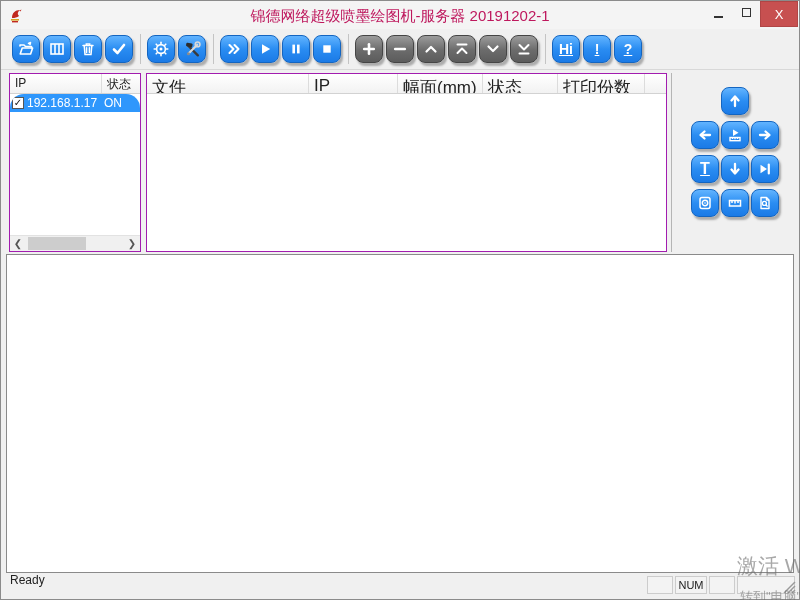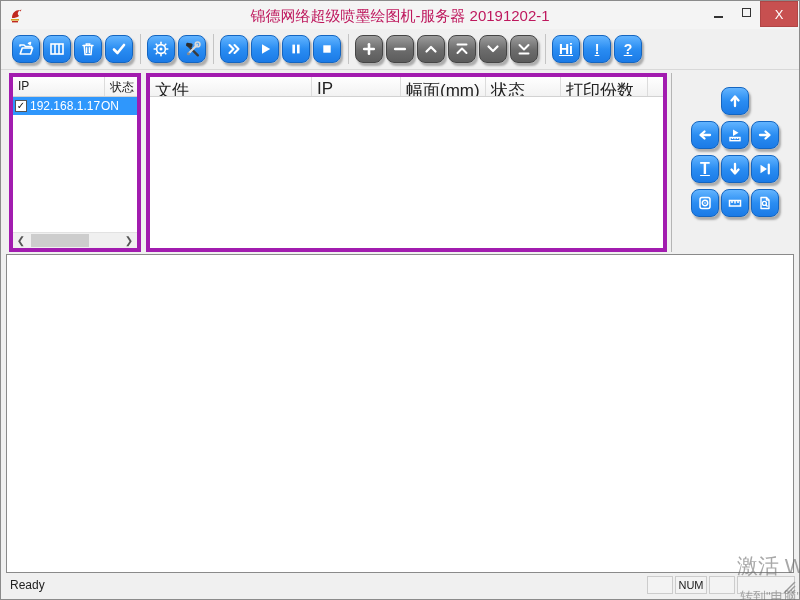--- a/index.html
+++ b/index.html
@@ -29,26 +29,26 @@
     border:1px solid #1465c0;
     background:linear-gradient(180deg,#62b4ff 0%,#2a8df2 50%,#1b7ae6 100%);
     box-shadow:2px 3px 2px rgba(90,90,90,.45); }
   .tbtn.gray { border-color:#454545; background:linear-gradient(180deg,#9c9c9c 0%,#6b6b6b 55%,#5c5c5c 100%); }
   .tbtn .txt { font-weight:bold; font-size:14px; line-height:1;text-decoration:underline; }
   .tsep { width:1px; height:30px; background:#c4c4c4; margin:0 6px 0 4px; flex:0 0 auto; }
   svg.ic { display:block; }
 
   
   .midrow { display:flex; height:182px; padding:3px 4px 0 8px; align-items:stretch; }
-  .panel { background:#fff; border:4px solid #a21caf; display:flex; flex-direction:column; }
+  .panel { background:#fff; border:1px solid #a21caf; display:flex; flex-direction:column; }
   .device-panel { width:132px; margin-right:5px; }
   .lv-header { display:flex; height:20px; background:linear-gradient(#ffffff,#f2f2f2);
     border-bottom:1px solid #d2d2d2; font-size:12px; color:#222; flex:0 0 auto; }
   .hcell { padding:2px 0 0 5px; border-right:1px solid #dcdcdc; overflow:hidden; white-space:nowrap; }
-  .lv-body { flex:1 1 auto; overflow:hidden; }
+  .lv-body { flex:1 1 auto; overflow:hidden;border-radius:14px; }
   .lv-row { display:flex; align-items:center; height:18px; font-size:12px; }
   .lv-row.selected { background:#2f97fc; color:#fff; }
   .checkbox { width:12px; height:12px; background:#fff; border:1px solid #555; margin:0 3px 0 2px;
     display:flex; align-items:center; justify-content:center; font-size:10px; color:#111; line-height:1; }
   .checkbox.checked::after { content:"✓"; }
   .lv-ip { flex:1; overflow:hidden; white-space:nowrap; }
   .lv-status { width:36px; }
   .hscroll { height:16px; background:#f0f0f0; border-top:1px solid #e2e2e2;
     display:flex; align-items:center; flex:0 0 auto; font-size:10px; color:#555; }
   .scr-arrow { width:16px; text-align:center; line-height:14px; }
@@ -68,21 +68,21 @@
   .pad { width:120px; background:#f0f0f0; }
   .padgrid { display:grid; grid-template-columns:repeat(3,30px); grid-auto-rows:34px;
     justify-content:center; margin-top:11px; }
   .padcell { display:flex; align-items:center; justify-content:center; }
   .padgrid .tbtn { margin:0; }
 
   
   .canvas { height:319px; margin:2px 5px 0 5px; background:#fff; border:1px solid #8a8a8a; }
 
   
-  .statusbar { height:24px; display:flex; align-items:center; font-size:12px; color:#222;
+  .statusbar { height:24px; display:flex; font-size:12px; color:#222;
     padding:0 4px 0 9px; position:relative; background:#f0f0f0; }
   .sb-cells { margin-left:auto; display:flex; gap:2px; align-items:center; }
   .sb-cell { height:18px; border:1px solid #cccccc; background:#f3f3f3;
     font-size:11px; display:flex; align-items:center; justify-content:center; color:#222; }
   .sb-a { width:26px; } .sb-num { width:32px; } .sb-b { width:26px; } .sb-c { width:58px; }
   .grip { position:absolute; right:3px; bottom:3px; }
 
   
   .watermark { position:absolute; z-index:40; pointer-events:none; color:rgba(110,110,110,.6); }
   .wm1 { left:737px; top:552px; font-size:21px; white-space:nowrap; }

